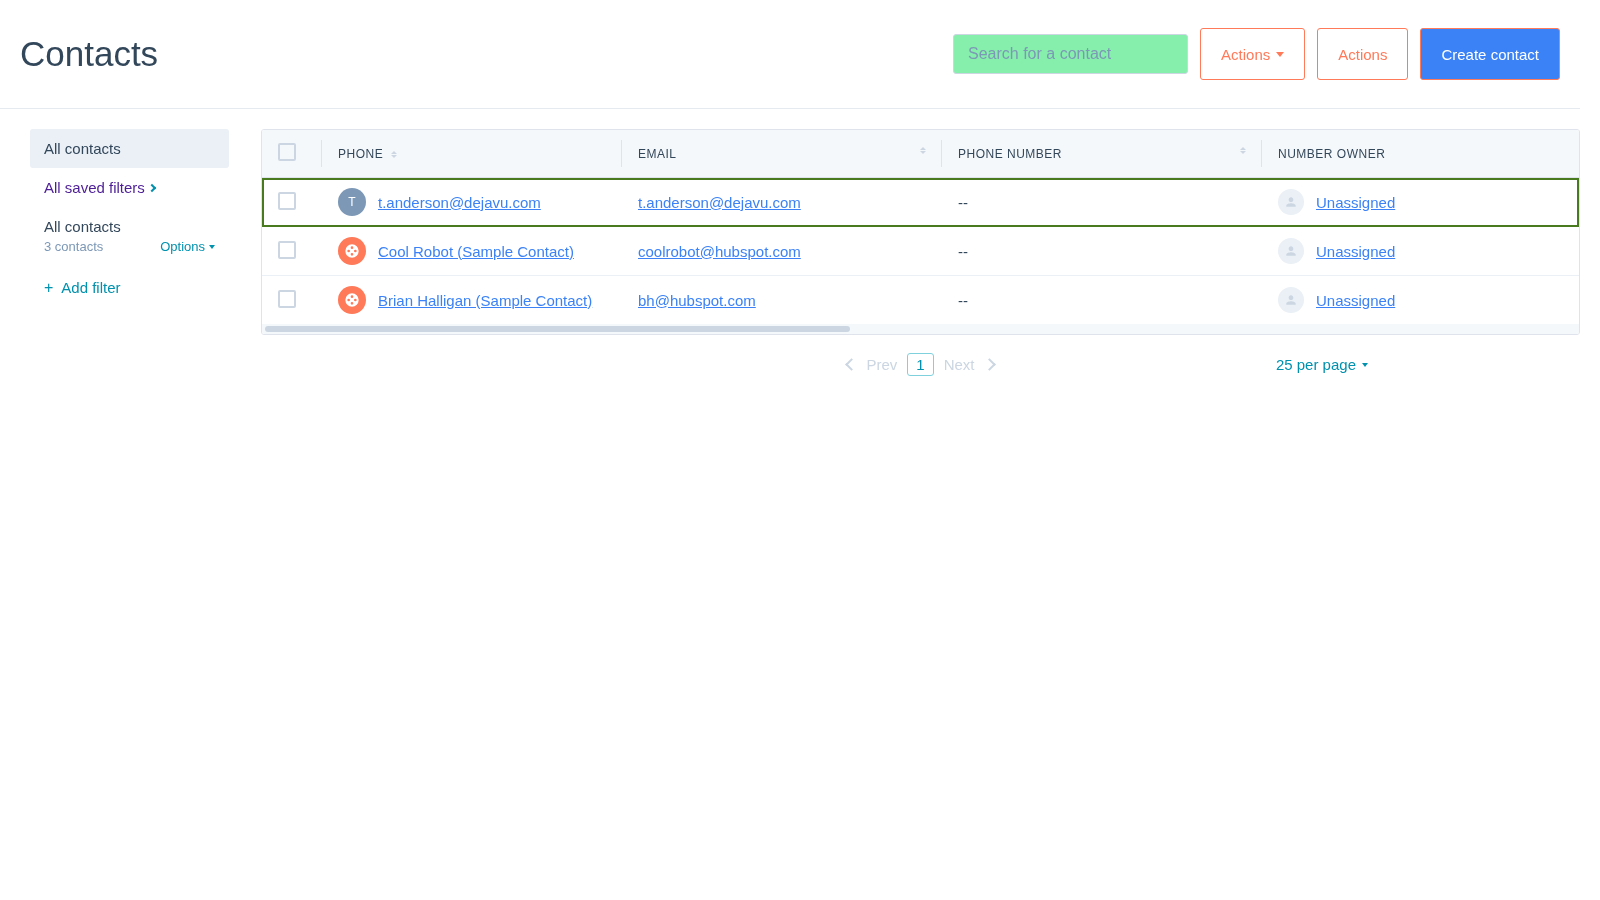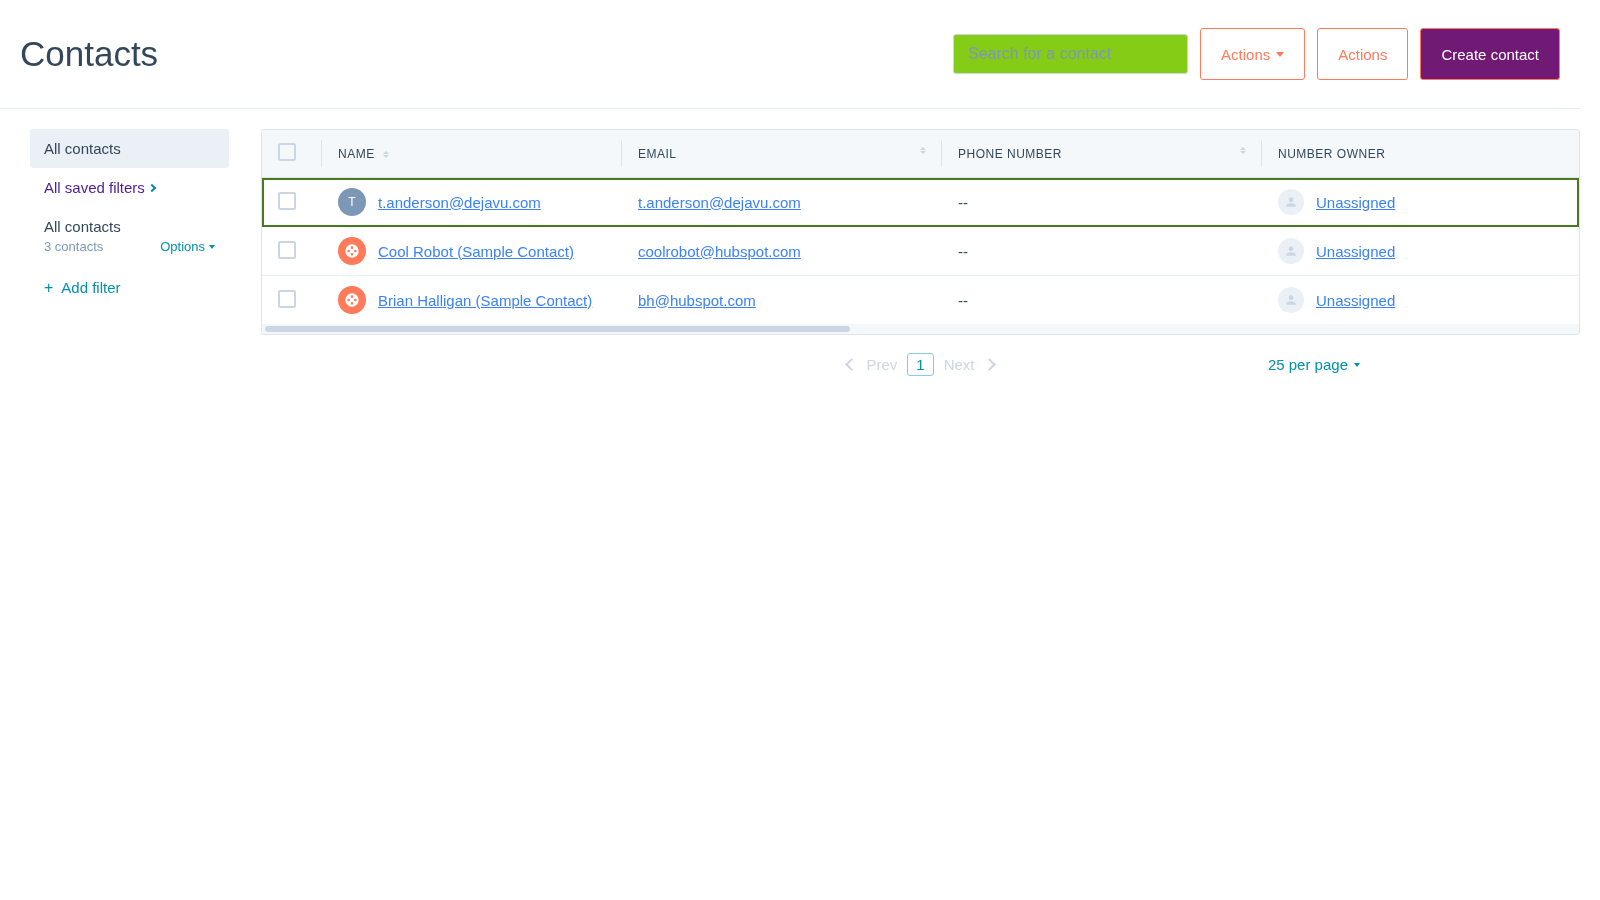--- a/index.html
+++ b/index.html
@@ -25,21 +25,21 @@
     flex: 1;
   }
   .header-actions {
     display: flex;
     gap: 12px;
     align-items: center;
   }
   .search-box {
     display: flex;
     align-items: center;
-    background: #84cc16;
+    background: #86efac;
     border: 1px solid #cbd6e2;
     border-radius: 3px;
     padding: 0 14px;
     height: 40px;
     width: 235px;
   }
   .search-box input {
     border: none;
     background: transparent;
     outline: none;
@@ -59,21 +59,21 @@
     display: inline-flex;
     align-items: center;
     gap: 6px;
     background: #fff;
   }
   .btn-outline {
     border: 1px solid #ff7a59;
     color: #ff7a59;
   }
   .btn-primary {
-    background: #701a75;
+    background: #3b82f6;
     color: #fff;
     border: 1px solid #ff7a59;
   }
   .caret-down {
     width: 0; height: 0;
     border-left: 4px solid transparent;
     border-right: 4px solid transparent;
     border-top: 5px solid currentColor;
   }
   .content {
@@ -244,21 +244,21 @@
   .pager-word { color: #cbd6e2; font-size: 15px; }
   .page-num {
     border: 1px solid #7fd1de;
     color: #0091ae;
     padding: 2px 8px;
     border-radius: 3px;
     font-size: 15px;
   }
   .per-page {
     position: absolute;
-    right: 220px;
+    right: 212px;
     color: #0091ae;
     font-size: 15px;
     display: inline-flex; align-items: center; gap: 6px;
     cursor: pointer;
   }
 </style>
 </head>
 <body>
 
 <div class="page">
@@ -310,21 +310,21 @@
     <main class="main">
       <div class="table-wrap">
         <table>
           <thead>
             <tr>
               <th class="col-check">
                 <span class="checkbox"></span>
                 <span class="th-sep"></span>
               </th>
               <th class="col-name">
-                <span>NAME</span>
+                <span>PHONE</span>
                 <span class="sort-icon">
                     <span class="sort-up"></span>
                     <span class="sort-down"></span>
                   </span>
                 <span class="th-sep"></span>
               </th>
               <th class="col-email">
                 <span>EMAIL</span>
                 <span class="sort-icon" style="float:right;">
                     <span class="sort-up"></span>

